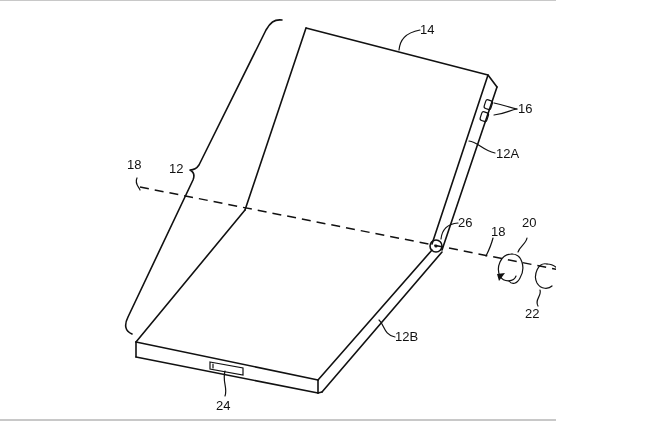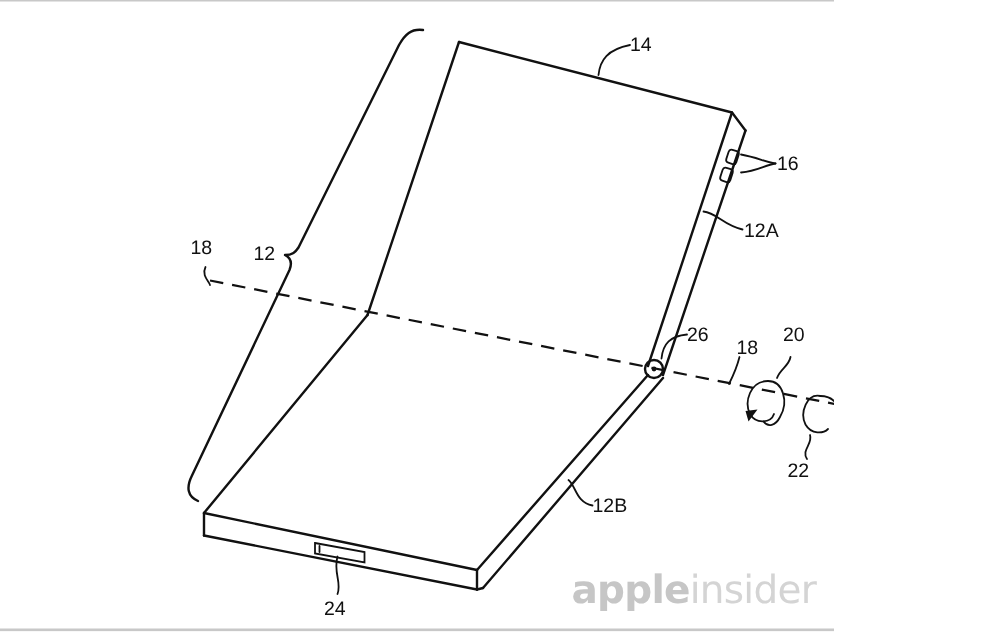--- a/index.html
+++ b/index.html
@@ -97,18 +97,15 @@
     <text class="lbl" x="496" y="158">12A</text>
     <text class="lbl" x="395" y="341">12B</text>
     <text class="lbl" x="127" y="169">18</text>
     <text class="lbl" x="491" y="236">18</text>
     <text class="lbl" x="522" y="227">20</text>
     <text class="lbl" x="525" y="318">22</text>
     <text class="lbl" x="216" y="410">24</text>
     <text class="lbl" x="458" y="227">26</text>
   </svg>
 
-  <div class="watermark">
-    <span class="a">apple</span><span class="b">insider</span>
-  </div>
 
   <div class="bottombar"></div>
 </div>
 
 </body></html>

